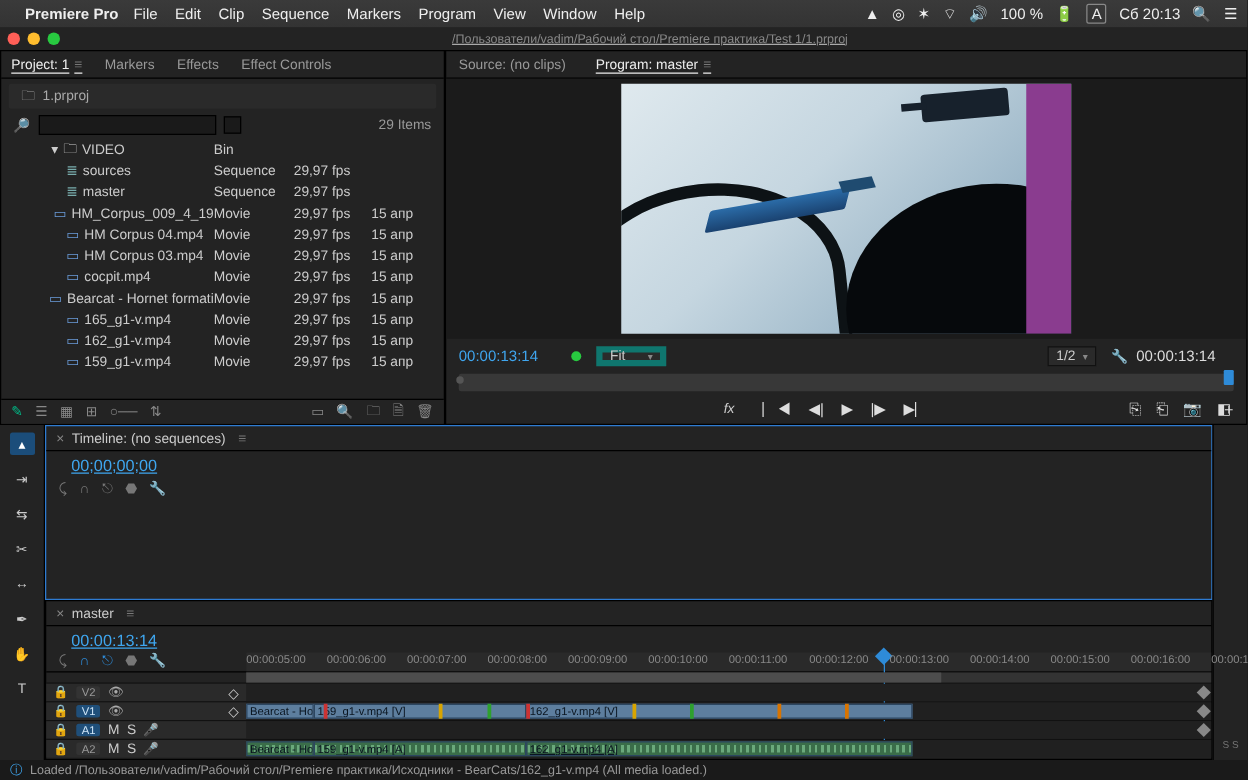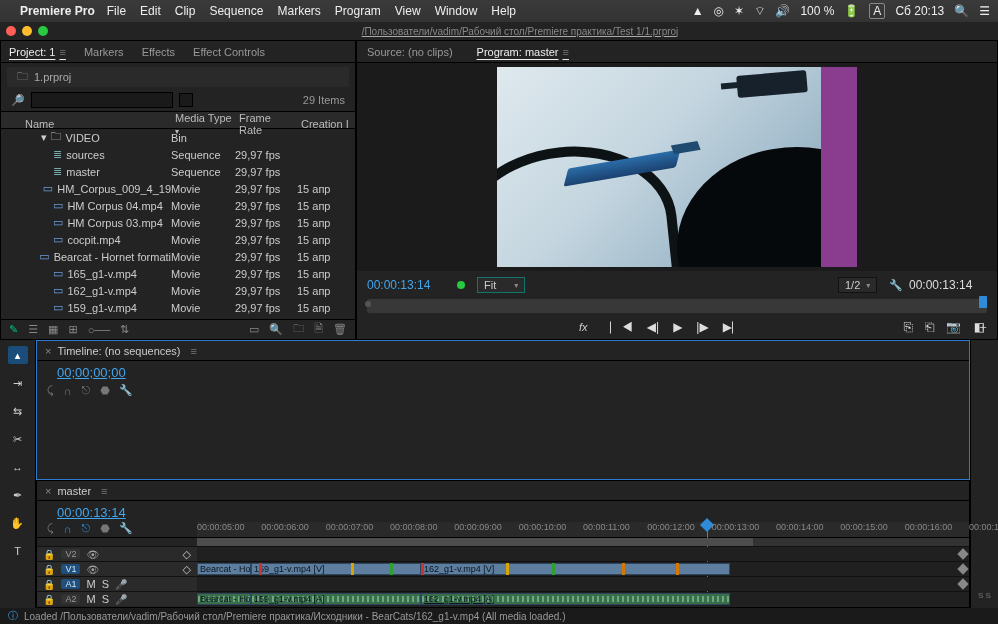--- a/index.html
+++ b/index.html
@@ -58,21 +58,21 @@
 .video-frame .overlay{position:absolute; right:0; top:0; bottom:0; width:36px; background:#8a3c8f;}
 .jet1{position:absolute; left:70px; top:92px; width:110px; height:18px; background:linear-gradient(#2b6ca8,#1a4270); transform:skew(-18deg,-6deg) rotate(-4deg); border-radius:2px;}
 .jet1::after{content:""; position:absolute; right:-18px; top:-6px; width:26px; height:10px; background:#1f4b70; transform:skew(30deg);}
 .jet2{position:absolute; right:50px; top:6px; width:70px; height:22px; background:#17212c; transform:rotate(-5deg); border-radius:3px;}
 .jet2::before{content:""; position:absolute; left:-16px; top:6px; width:20px; height:6px; background:#17212c;}
 .cockpit{position:absolute; left:-40px; bottom:-40px; width:220px; height:160px; border:10px solid #0d1215; border-radius:50% 50% 0 0; transform:rotate(-6deg);}
 .cockpit2{position:absolute; right:-60px; bottom:-80px; width:240px; height:200px; background:#06090c; border-radius:50%;}
 .monitor-controls{height:28px; display:flex; align-items:center; padding:0 10px; gap:6px;}
 .timecode{color:#3fa6ef; font-size:12px; font-weight:500; min-width:78px;}
 .timecode-right{color:#ddd; margin-left:auto;}
-.fit-select{display:flex;align-items:center;gap:4px;background:#2a2a2a;border:1px solid #0f766e;height:16px;padding:0 6px;color:#ccc;}
+.fit-select{display:flex;align-items:center;gap:4px;background:#2a2a2a;border:5px solid #0f766e;height:16px;padding:0 6px;color:#ccc;}
 .fit-select::after{content:"▾"; font-size:8px; color:#888; margin-left:14px;}
 .zoom-select{display:flex;align-items:center;background:#2a2a2a;border:1px solid #111;height:16px;padding:0 6px;color:#ccc;}
 .zoom-select::after{content:"▾"; font-size:8px; color:#888; margin-left:6px;}
 .wrench{color:#aaa; margin-left:6px;}
 .green-dot{width:8px;height:8px;border-radius:50%;background:#28c940;display:inline-block;margin:0 6px;}
 .scrub{height:14px; margin:0 10px 2px; position:relative; background:#383838; border-radius:2px;}
 .scrub .playhead{position:absolute; right:0; top:-3px; width:8px; height:12px; background:#2e8bd8; border-radius:1px;}
 .scrub .left-dot{position:absolute; left:-2px; top:2px; width:6px;height:6px;border-radius:50%;background:#555;}
 .transport{height:24px; display:flex; align-items:center; justify-content:center; gap:14px; color:#ccc; position:relative;}
 .transport .fx{position:absolute; left:222px;}
@@ -178,27 +178,20 @@
       <span class="folder-icon">🗀</span>
       <span>1.prproj</span>
     </div>
     <div class="proj-search">
       <span class="search-icon">🔎</span>
       <input style="">
       <span class="dd"></span>
       <span class="count">29 Items</span>
     </div>
     <div class="proj-table">
-      <div class="proj-head">
-        <div></div>
-        <div>Name</div>
-        <div><span>Media Type</span> <span style="font-size:8px;">▾</span></div>
-        <div>Frame Rate</div>
-        <div>Creation I</div>
-      </div>
       <div class="proj-rows" id="proj-rows">
           <div class="proj-row">
             <div><span class="swatch sw-orange"></span></div>
             <div class="name">
               <span class="indent" style="width: 12px;"></span>
               <span>▾</span>
               <span>🗀</span>
               <span>VIDEO</span>
             </div>
             <div>Bin</div>

